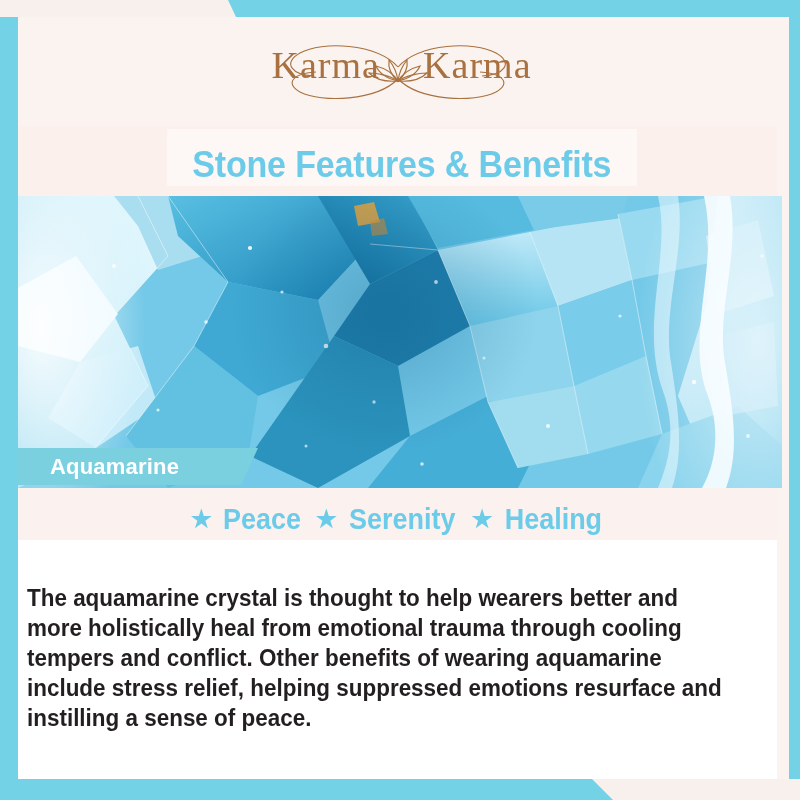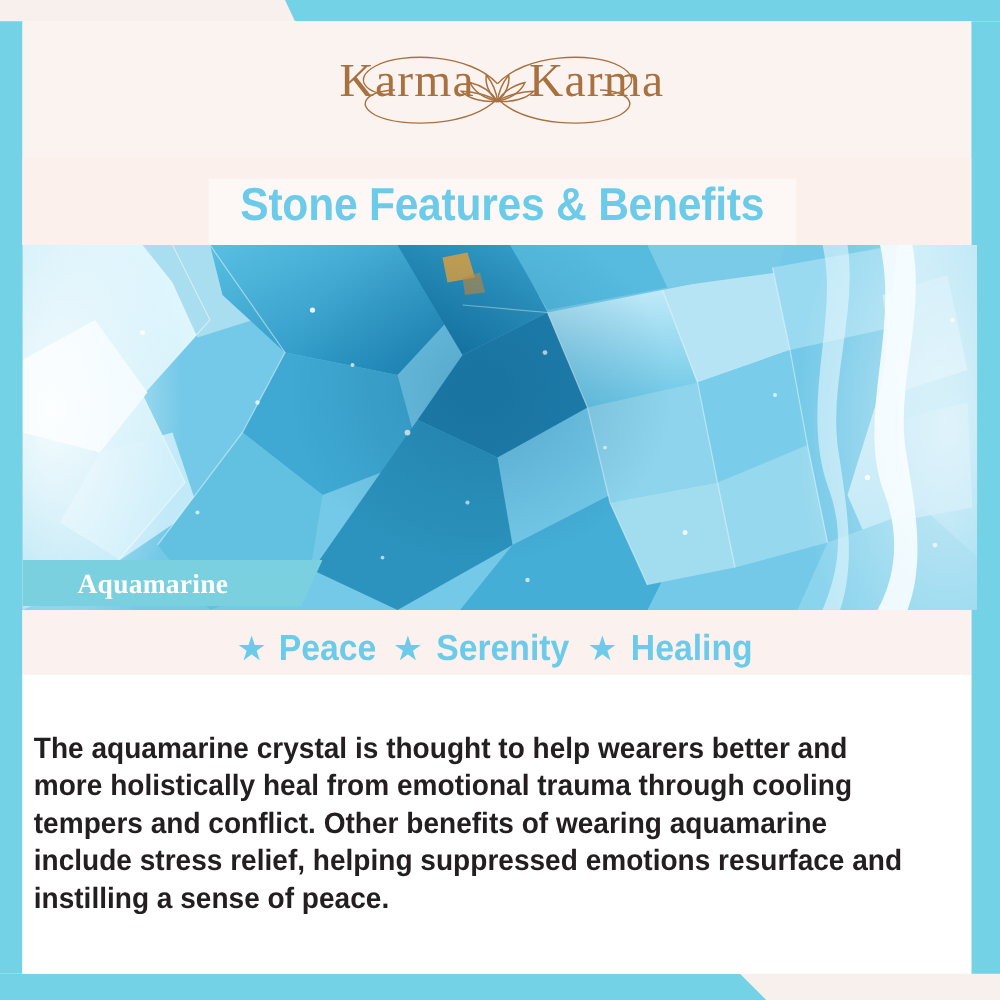--- a/index.html
+++ b/index.html
@@ -29,20 +29,21 @@
     position:absolute;bottom:0;left:0;width:800px;height:21px;
     background:#74d2e7;
     -webkit-clip-path:polygon(0 0,592px 0,613px 21px,0 21px);
             clip-path:polygon(0 0,592px 0,613px 21px,0 21px);
   }
 
   
   .canvas{
     position:absolute;left:18px;top:17px;width:759px;height:762px;
     background:#fbf3f0;
+    padding-left:12px;
   }
 
   
   .logo-wrap{
     position:absolute;left:0;top:0;width:759px;height:109px;
     display:flex;align-items:center;justify-content:center;
   }
   .logo{position:relative;width:300px;height:74px;}
   .logo svg{position:absolute;left:0;top:0;}
   .logo-word{
@@ -52,23 +53,23 @@
   }
   .logo-karma{left:24px;}
   .logo-ripple{right:16px;}
 
   
   .title-band{
     position:absolute;left:0;top:109px;width:759px;height:79px;
     background:#fbf0ec;
   }
   .title-box{
-    position:absolute;left:149px;top:17px;width:470px;height:57px;
+    position:absolute;left:149px;top:3px;width:470px;height:57px;
     background:#fdf8f6;
-    display:flex;align-items:flex-start;justify-content:center;
+    display:flex;align-items:flex-end;justify-content:center;
   }
   .title-text{
     font-family:"Liberation Sans Narrow","Liberation Sans",sans-serif;
     font-weight:bold;font-size:37px;color:#6ccbe8;
     letter-spacing:-0.2px;transform:scaleX(0.92);transform-origin:center;
     white-space:nowrap;
   }
 
   
   .photo{
@@ -88,22 +89,22 @@
 
   
   .stone-banner{
     position:absolute;left:0;top:252px;width:240px;height:37px;
     background:#7bd0e0;
     -webkit-clip-path:polygon(0 0,240px 0,223px 37px,0 37px);
             clip-path:polygon(0 0,240px 0,223px 37px,0 37px);
     display:flex;align-items:center;
   }
   .stone-name{
-    margin-left:44px;color:#ffffff;font-weight:bold;font-size:22px;
-    font-family:Liberation Serif, serif;letter-spacing:.2px;
+    margin-left:32px;color:#ffffff;font-weight:bold;font-size:22px;
+    font-family:Liberation Sans, sans-serif;letter-spacing:.2px;
   }
 
   
   .keywords{
     position:absolute;left:0;top:481px;width:759px;height:42px;
     display:flex;align-items:center;justify-content:center;gap:10px;
   }
   .kw{display:flex;align-items:center;gap:7px;}
   .kw-star{color:#6ccbe8;font-size:27px;line-height:1;}
   .kw-label{

